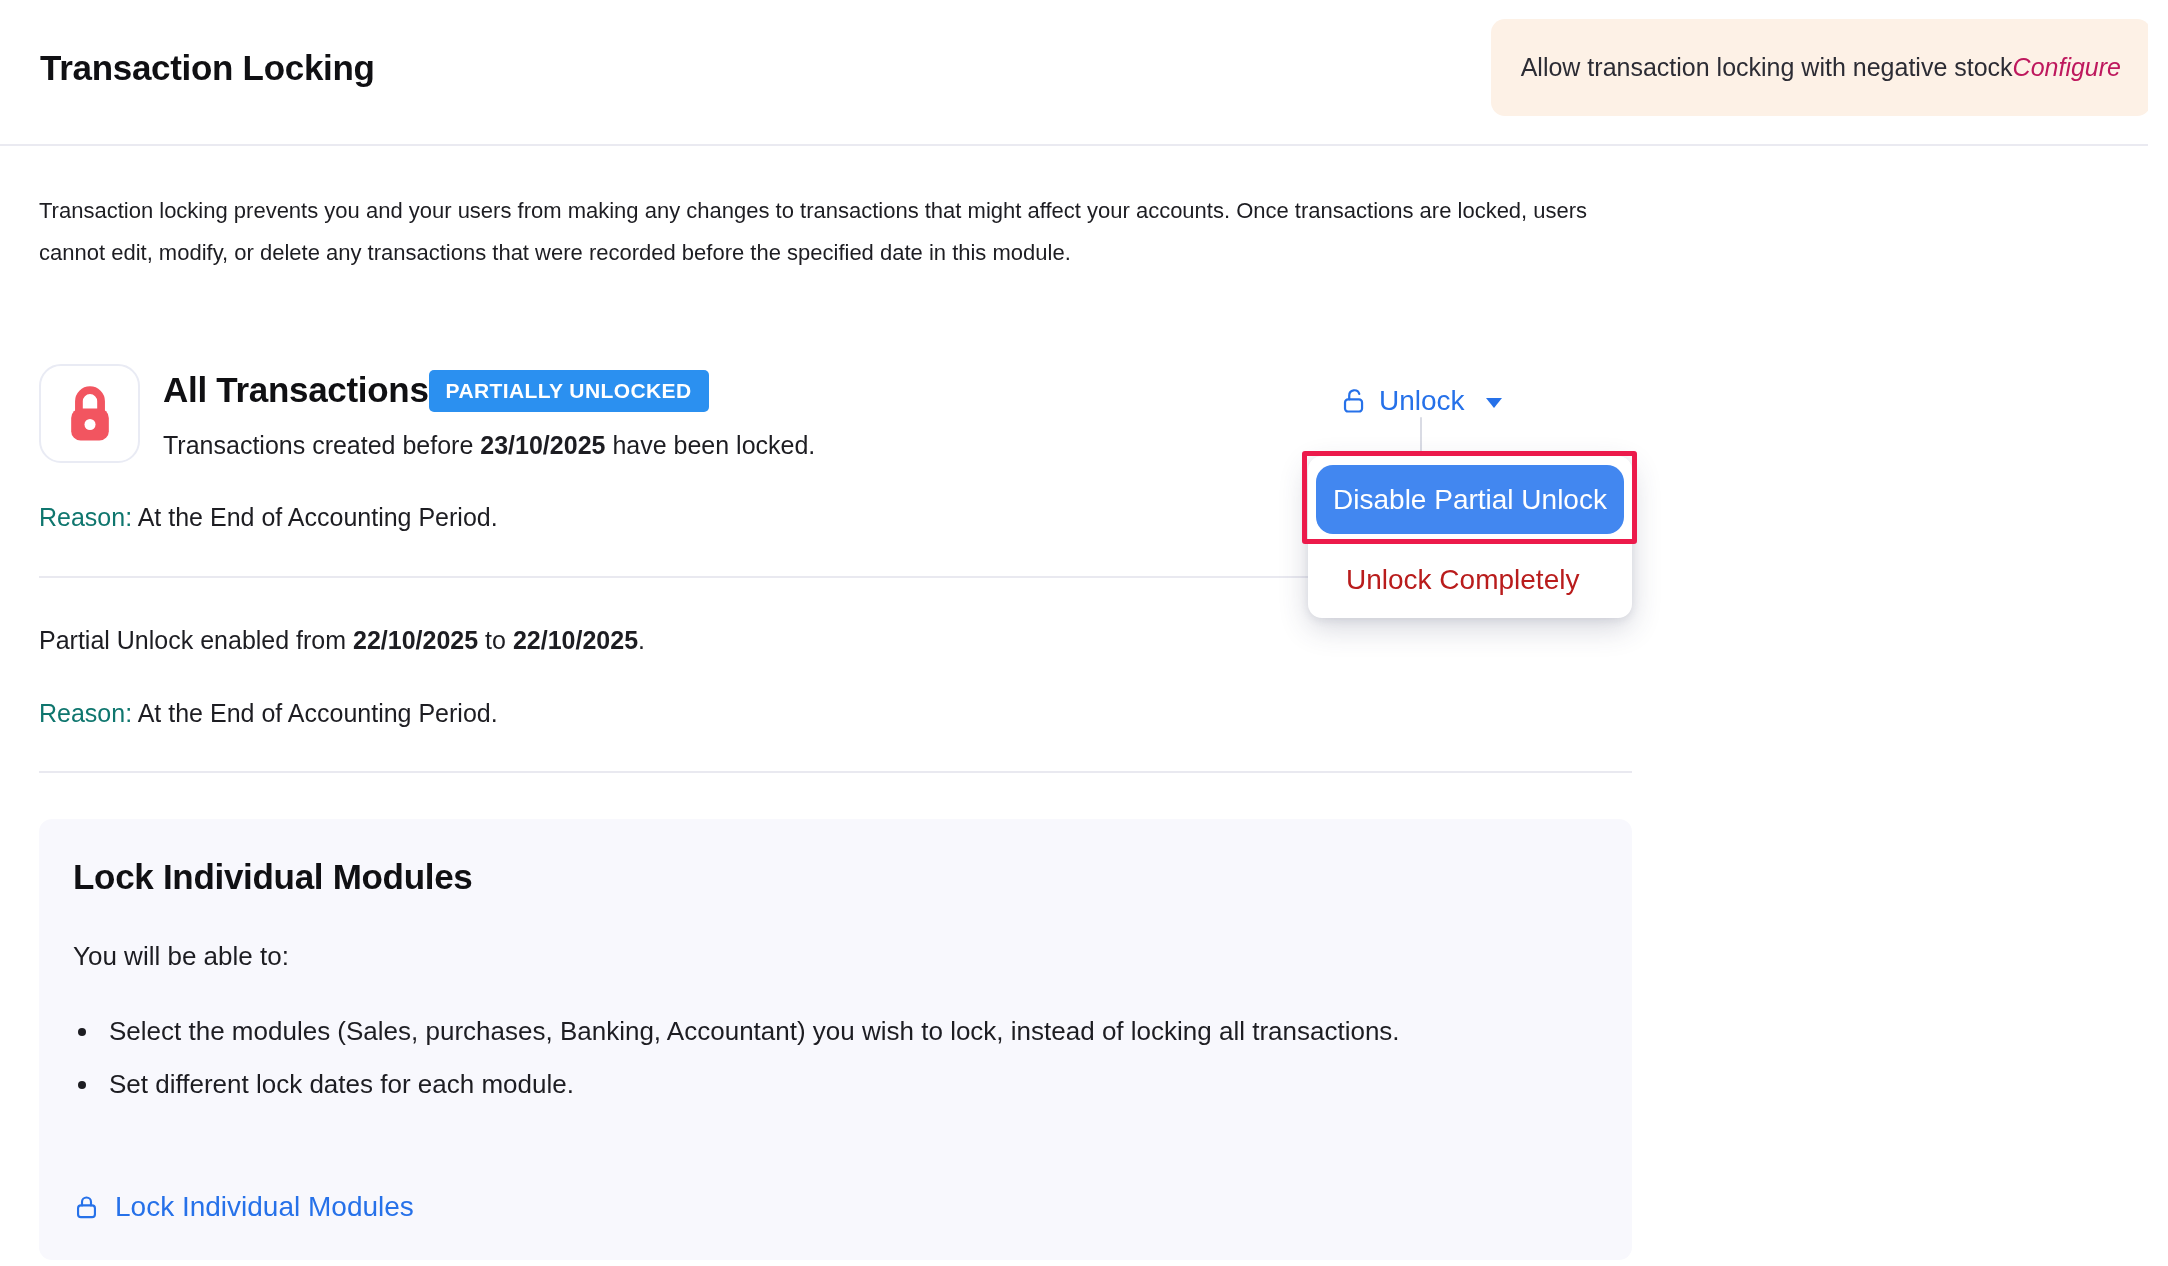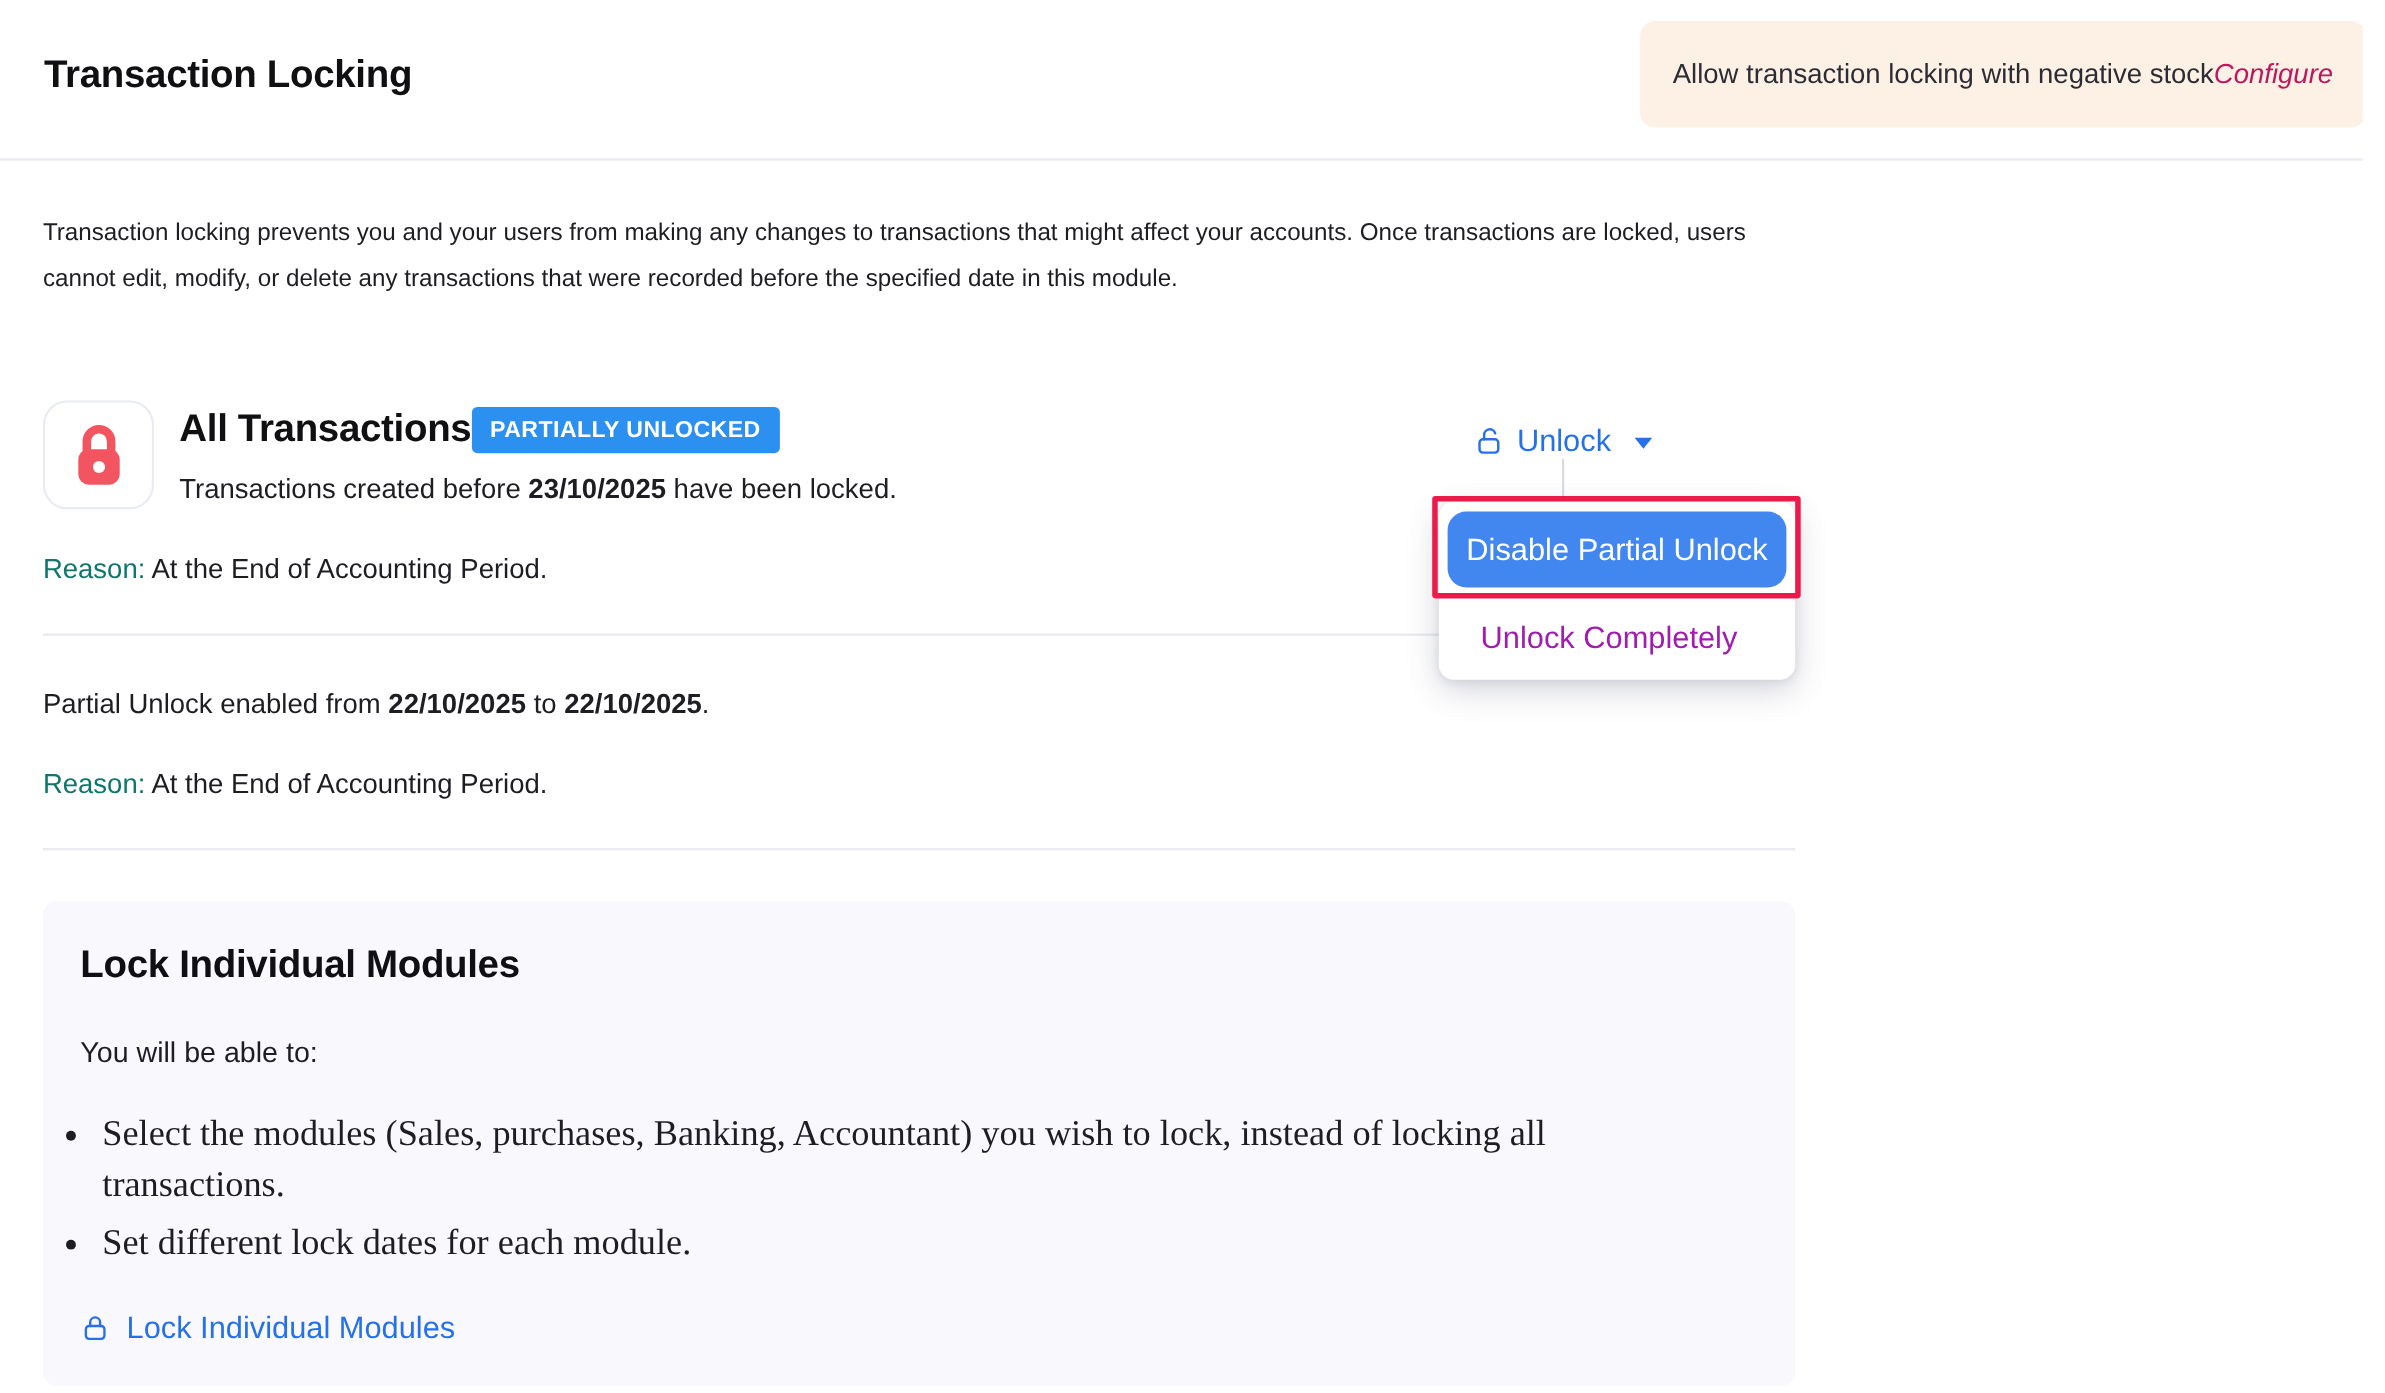--- a/index.html
+++ b/index.html
@@ -32,31 +32,31 @@
   .action-btn { display:flex; align-items:center; gap:11px; cursor:pointer; }
   .caret { width:0; height:0; border-left:8px solid transparent; border-right:8px solid transparent; border-top:10px solid #2671e9; margin-left:10px; margin-top:4px; }
   .v-divider { width:2px; height:44px; background:#d9dbe4; border-radius:2px; margin:0 24px; }
 
   
   .hr { position:absolute; left:39px; width:1593px; height:2px; background:#e9e9f0; }
 
   
   .dropdown { position:absolute; left:1308px; top:456px; width:324px; background:#fff; border-radius:14px; box-shadow:0 10px 30px rgba(50,55,90,0.20), 0 2px 8px rgba(50,55,90,0.10); z-index:5; padding-bottom:14px; }
   .dd-primary { margin:9px 8px 0 8px; height:69px; background:#4287f0; border:none; border-radius:17px; color:#fff; font-size:28px; font-family:inherit; width:308px; display:flex; align-items:center; justify-content:center; cursor:pointer; }
-  .dd-item { margin-top:22px; padding:8px 0 8px 38px; font-size:28px; color:#a21caf; cursor:pointer; }
+  .dd-item { margin-top:22px; padding:8px 0 8px 38px; font-size:28px; color:#b91c1c; cursor:pointer; }
   .annotation-box { position:absolute; left:1302px; top:451px; width:335px; height:93px; border:5px solid #ec1a4b; border-radius:3px; z-index:6; pointer-events:none; }
 
   
   .pu-line { position:absolute; left:39px; top:626px; font-size:25px; color:#1d1d22; }
 
   
   .modules-card { position:absolute; left:39px; top:819px; width:1593px; height:441px; background:#f8f8fd; border-radius:13px; }
   .mc-title { position:absolute; left:34px; top:38px; font-size:35px; font-weight:700; color:#101013; letter-spacing:-0.3px; }
   .mc-intro { position:absolute; left:34px; top:122px; font-size:26px; color:#1d1d22; }
-  .mc-list { position:absolute; left:46px; top:189px; width:1440px; font-size:33px; line-height:46px; color:#1d1d22;font-family:Liberation Serif, serif; }
+  .mc-list { position:absolute; left:62px; top:189px; width:1440px; font-size:26px; line-height:46px; color:#1d1d22; }
   .mc-list li { margin-bottom:7px; padding-left:8px; }
   .mc-link { position:absolute; left:34px; top:372px; display:flex; align-items:center; gap:15px; color:#2671e9; font-size:28px; cursor:pointer; }
 
   b { font-weight:700; }
   .icon-svg { display:block; }
 </style>
 </head>
 <body>
 
 <div class="page">

